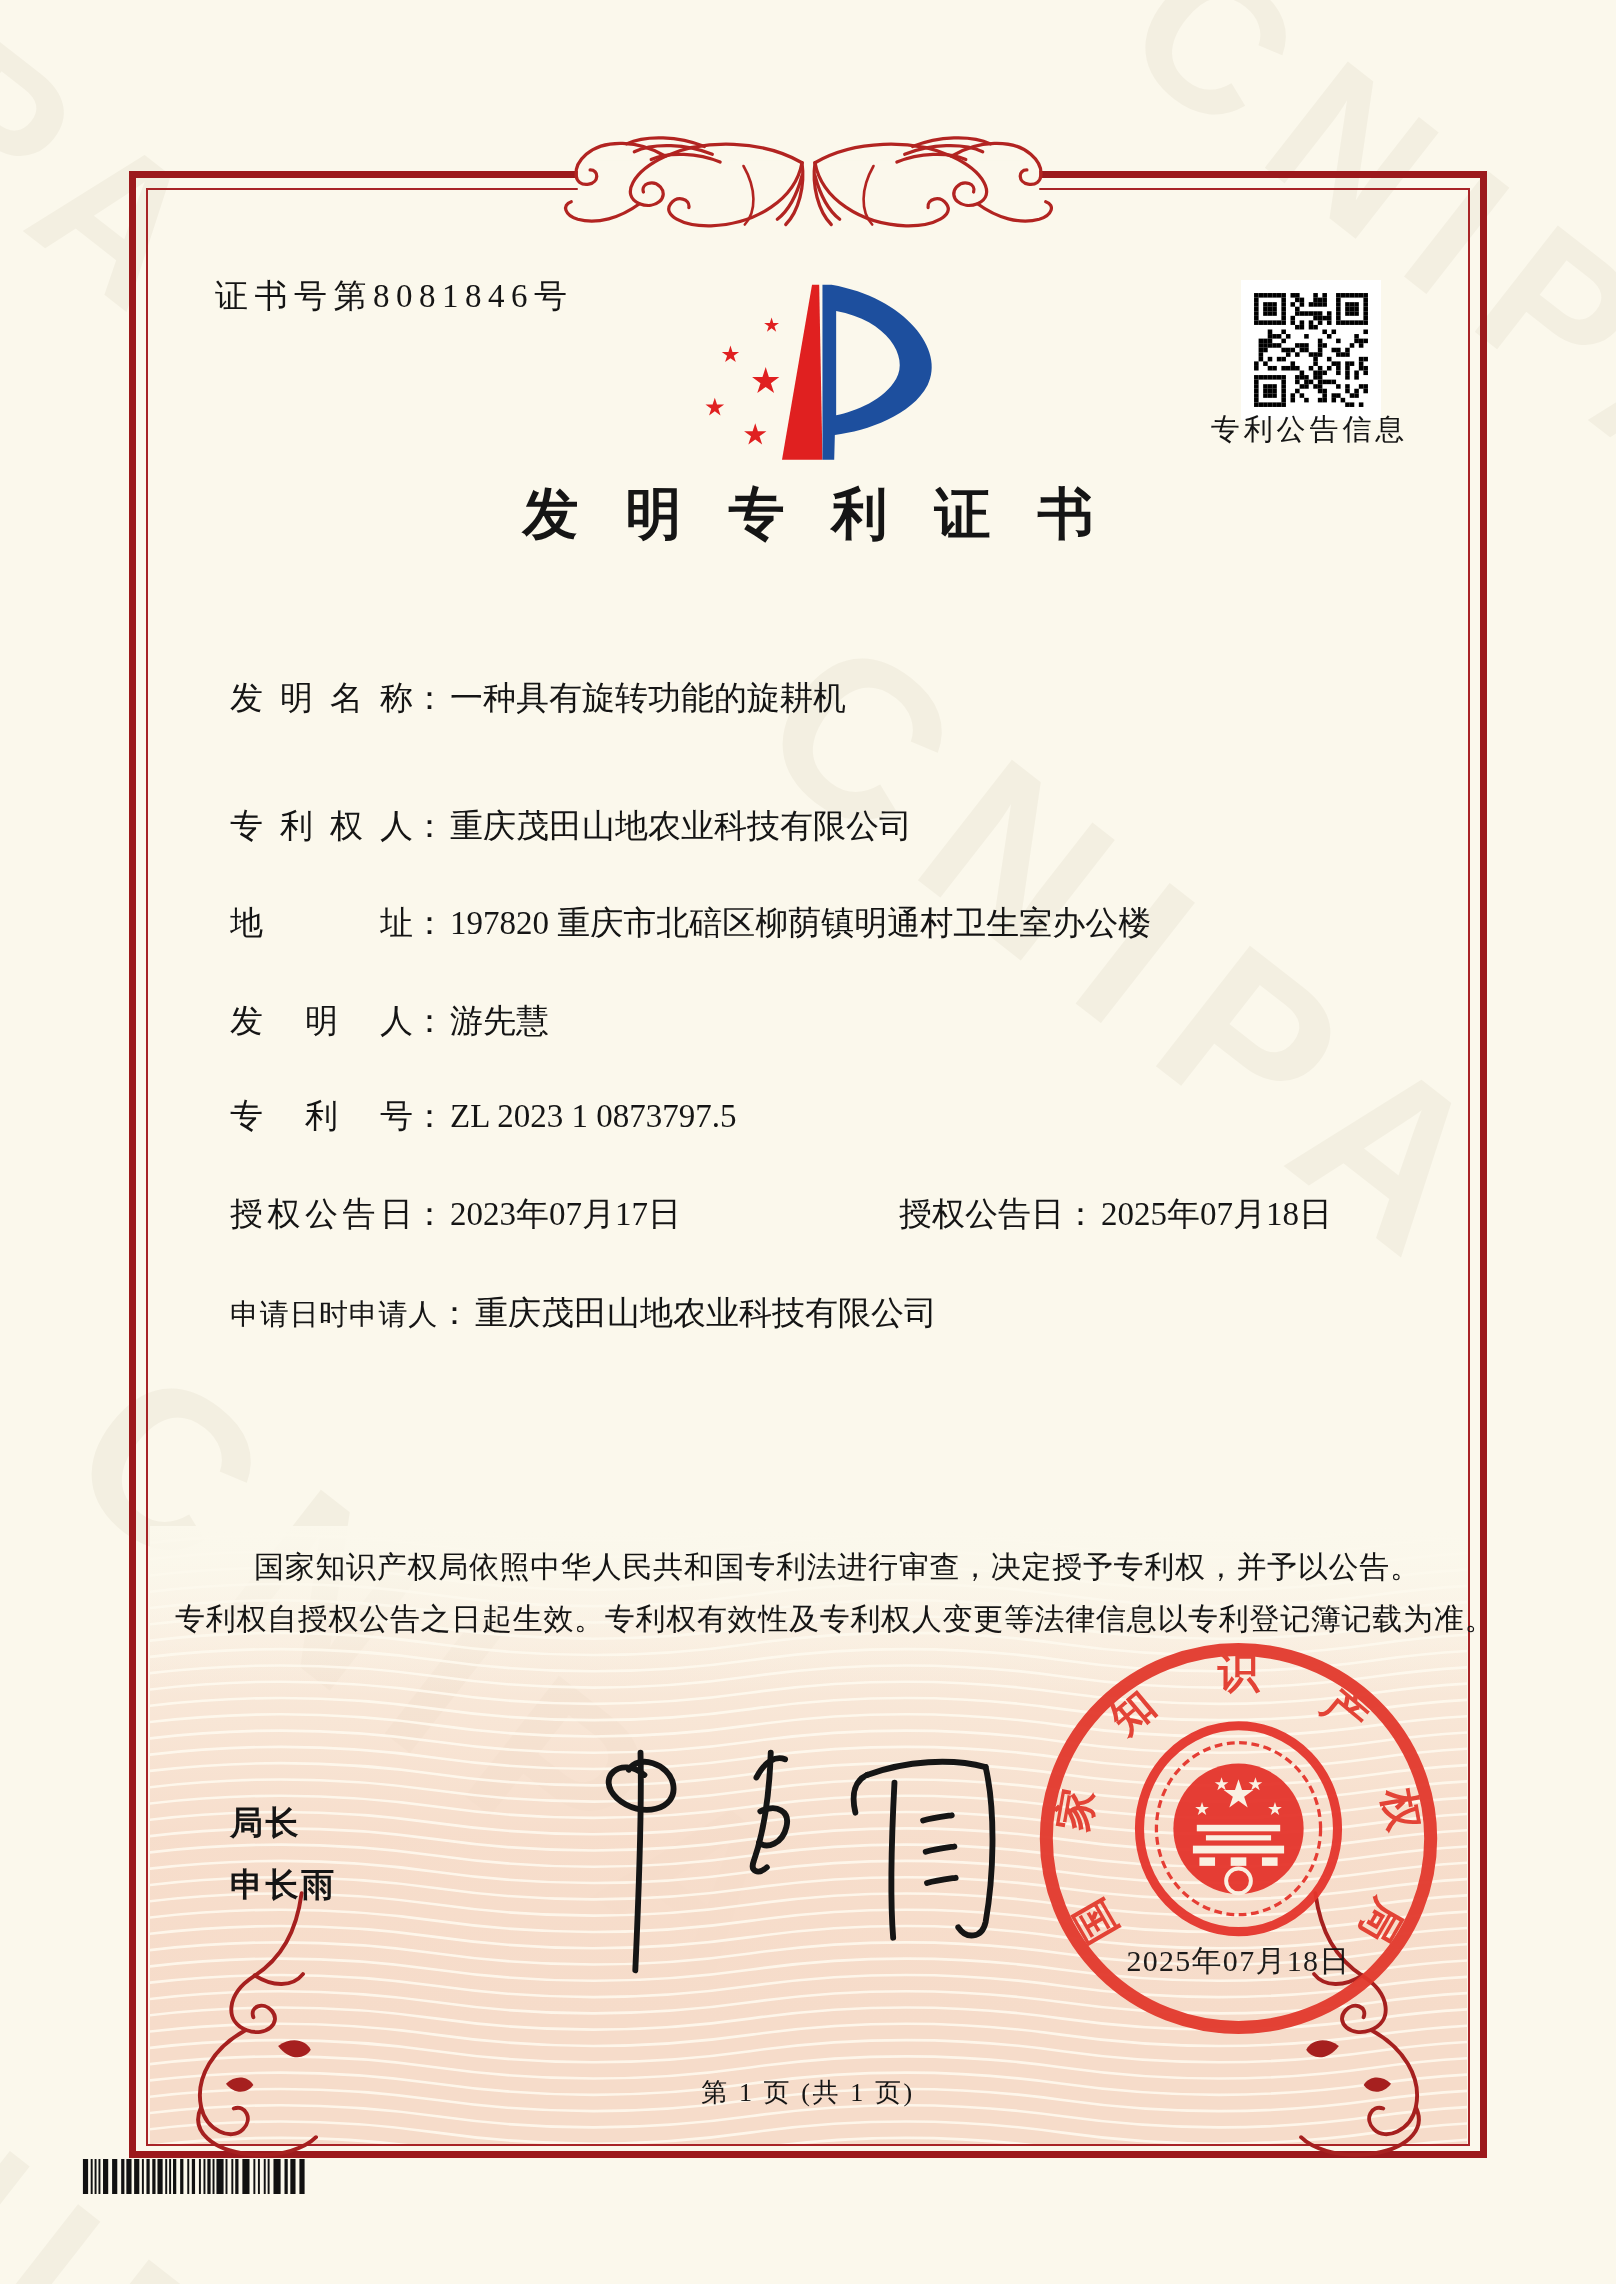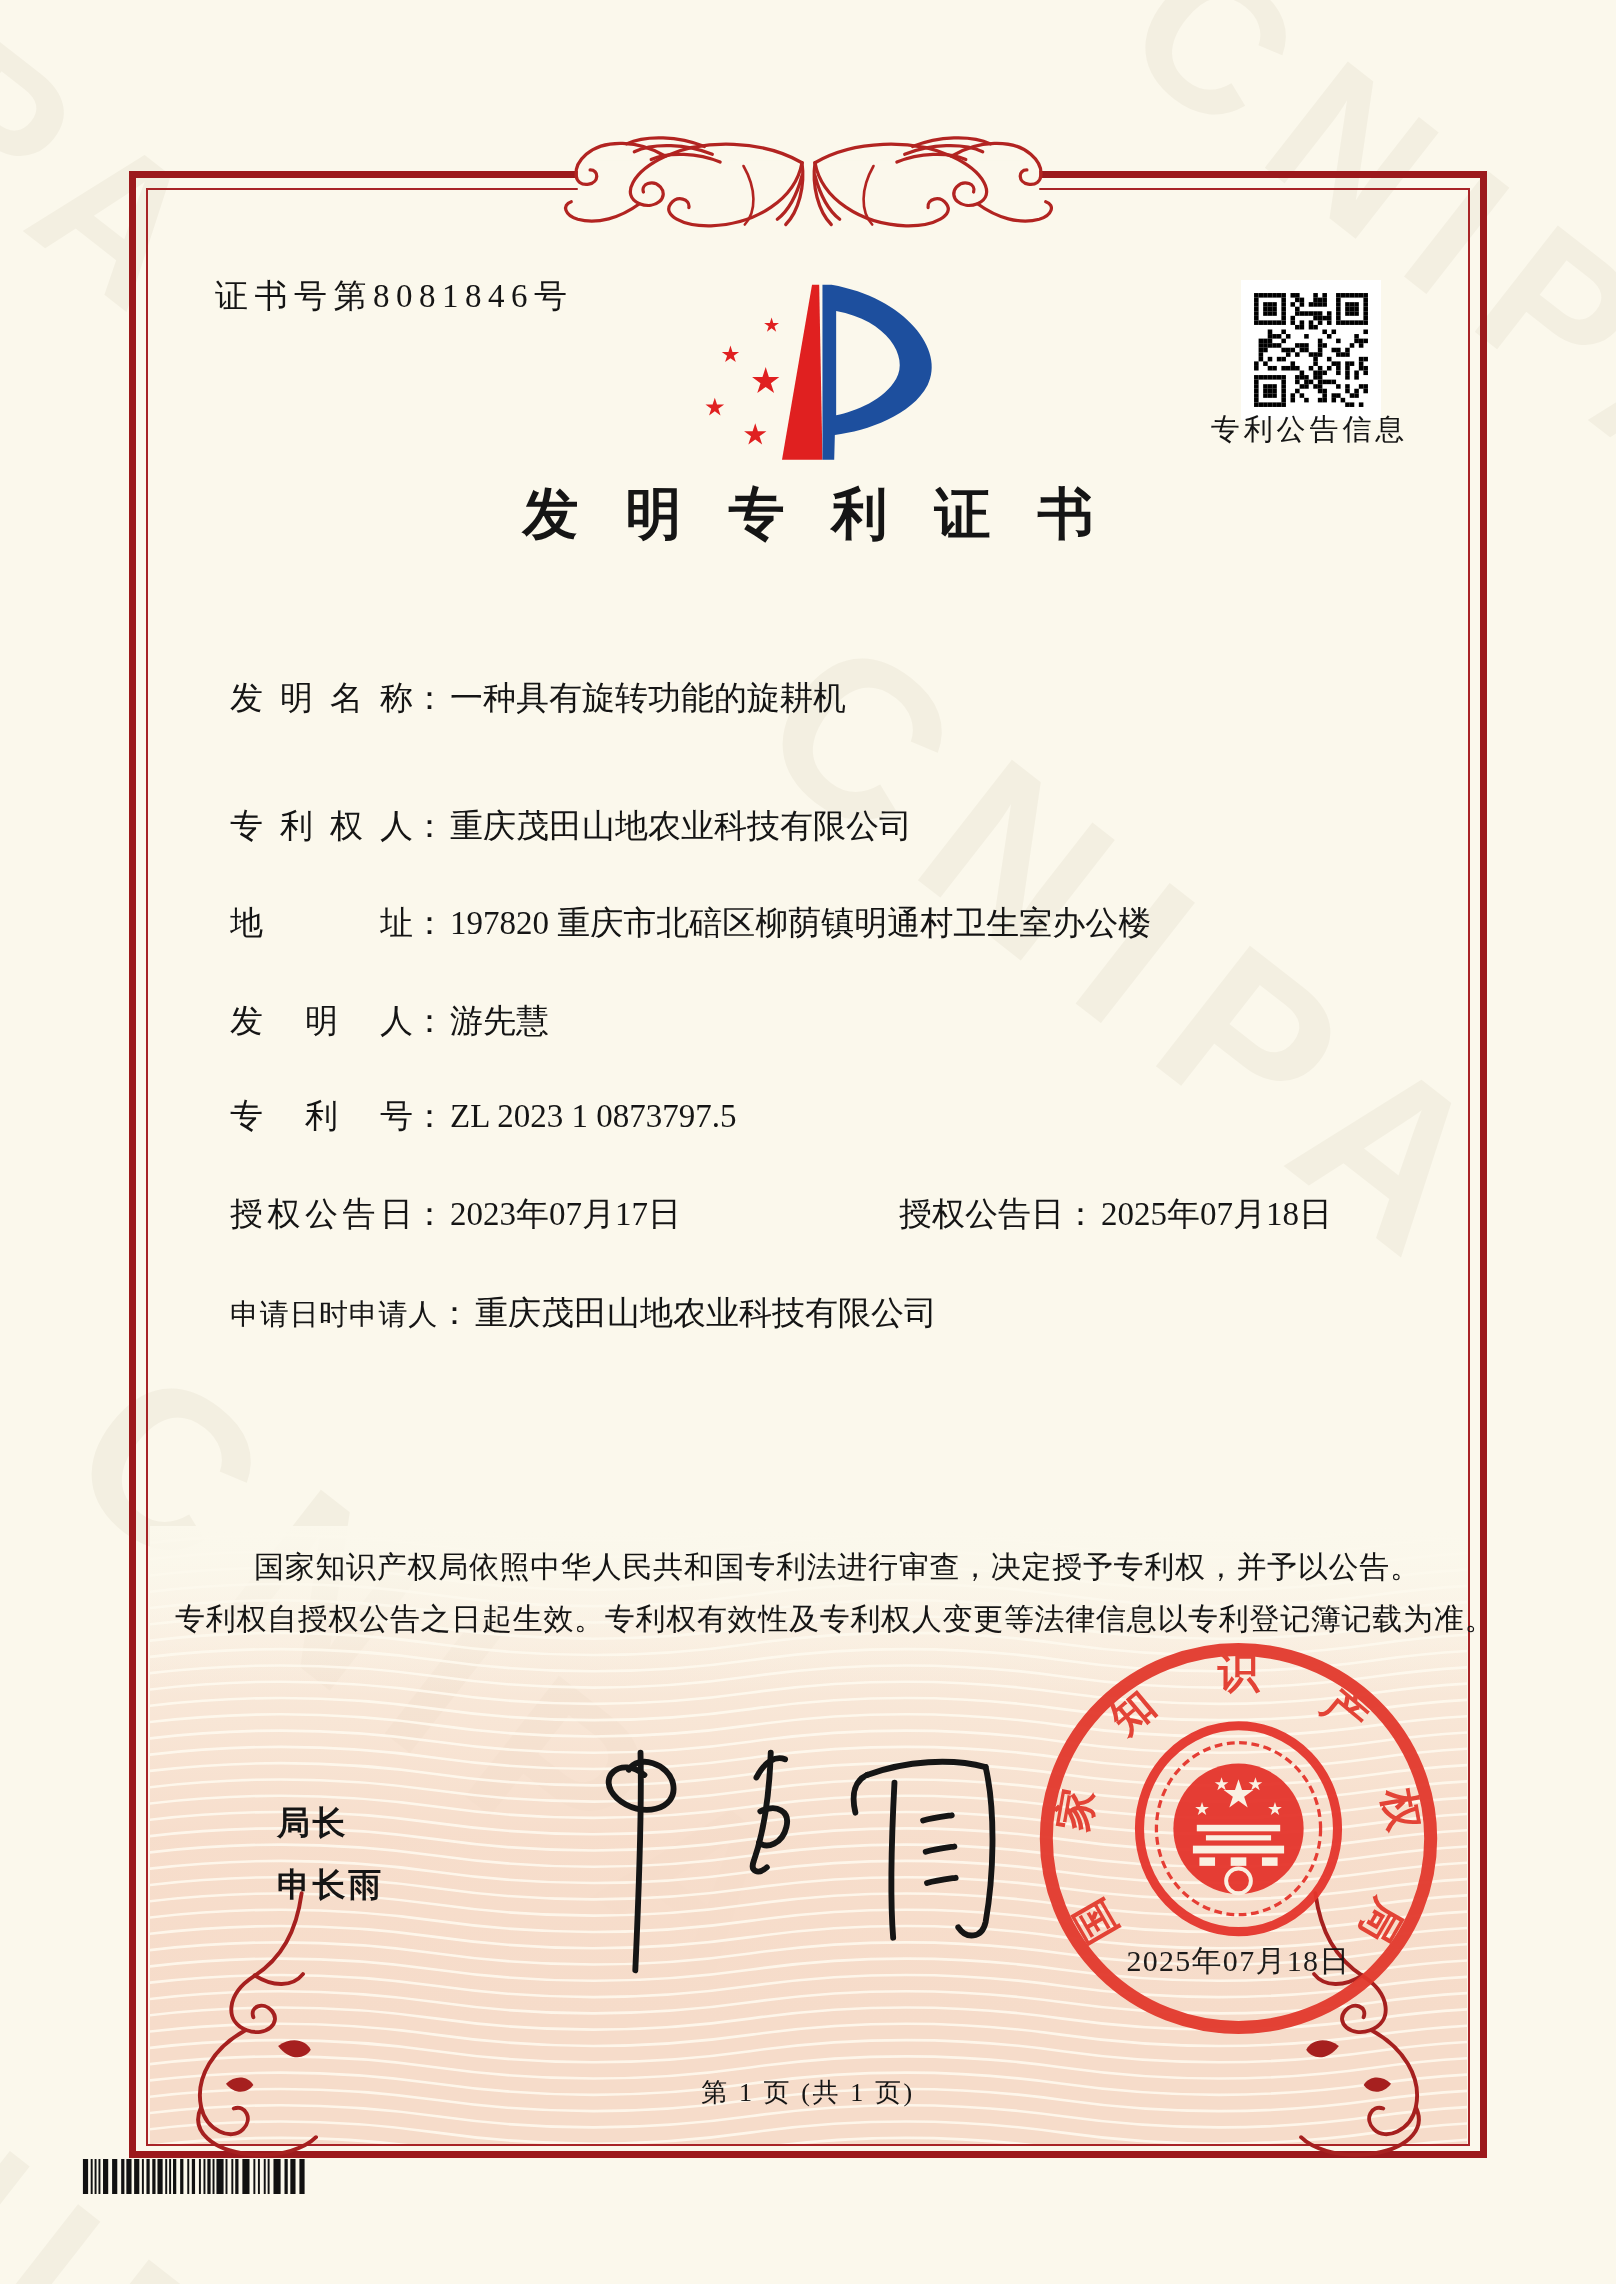--- a/index.html
+++ b/index.html
@@ -30,21 +30,21 @@
   .title{position:absolute;z-index:4;left:50%;top:477px;transform:translateX(-50%);
          font-size:56px;font-weight:bold;letter-spacing:47px;padding-left:47px;white-space:nowrap;}
   .row{position:absolute;z-index:4;left:230px;width:1245px;font-size:33px;white-space:nowrap;line-height:43px;}
   .lbl{display:inline-block;width:183px;text-align:justify;text-align-last:justify;vertical-align:baseline;}
   .lbl7{display:inline-block;font-size:29px;letter-spacing:0.7px;vertical-align:baseline;}
   .lbl5{display:inline-block;vertical-align:baseline;}
   .colon{display:inline-block;width:37px;}
   .col2{position:absolute;left:669px;top:0;}
   .statement{position:absolute;z-index:4;left:194px;font-size:30px;letter-spacing:0.7px;white-space:nowrap;}
   .signrole{position:absolute;z-index:4;left:230px;font-family:"Liberation Sans","DejaVu Sans",sans-serif;
-            font-weight:bold;font-size:33px;letter-spacing:2.6px;margin-left:47px;}
+            font-weight:bold;font-size:33px;letter-spacing:2.6px;}
   .footer{position:absolute;z-index:4;left:50%;top:2075px;transform:translateX(-50%);
           font-size:26px;letter-spacing:2.6px;white-space:nowrap;}
   #signature{position:absolute;z-index:4;left:561px;top:1715px;}
   #seal{position:absolute;z-index:5;left:1017px;top:1633px;opacity:.95;}
   #barcode{position:absolute;z-index:4;left:82px;top:2159px;}
   #logo{position:absolute;z-index:4;left:690px;top:273px;}
   #qr{position:absolute;left:0.7px;top:0.7px;}
 </style>
 </head>
 <body>

